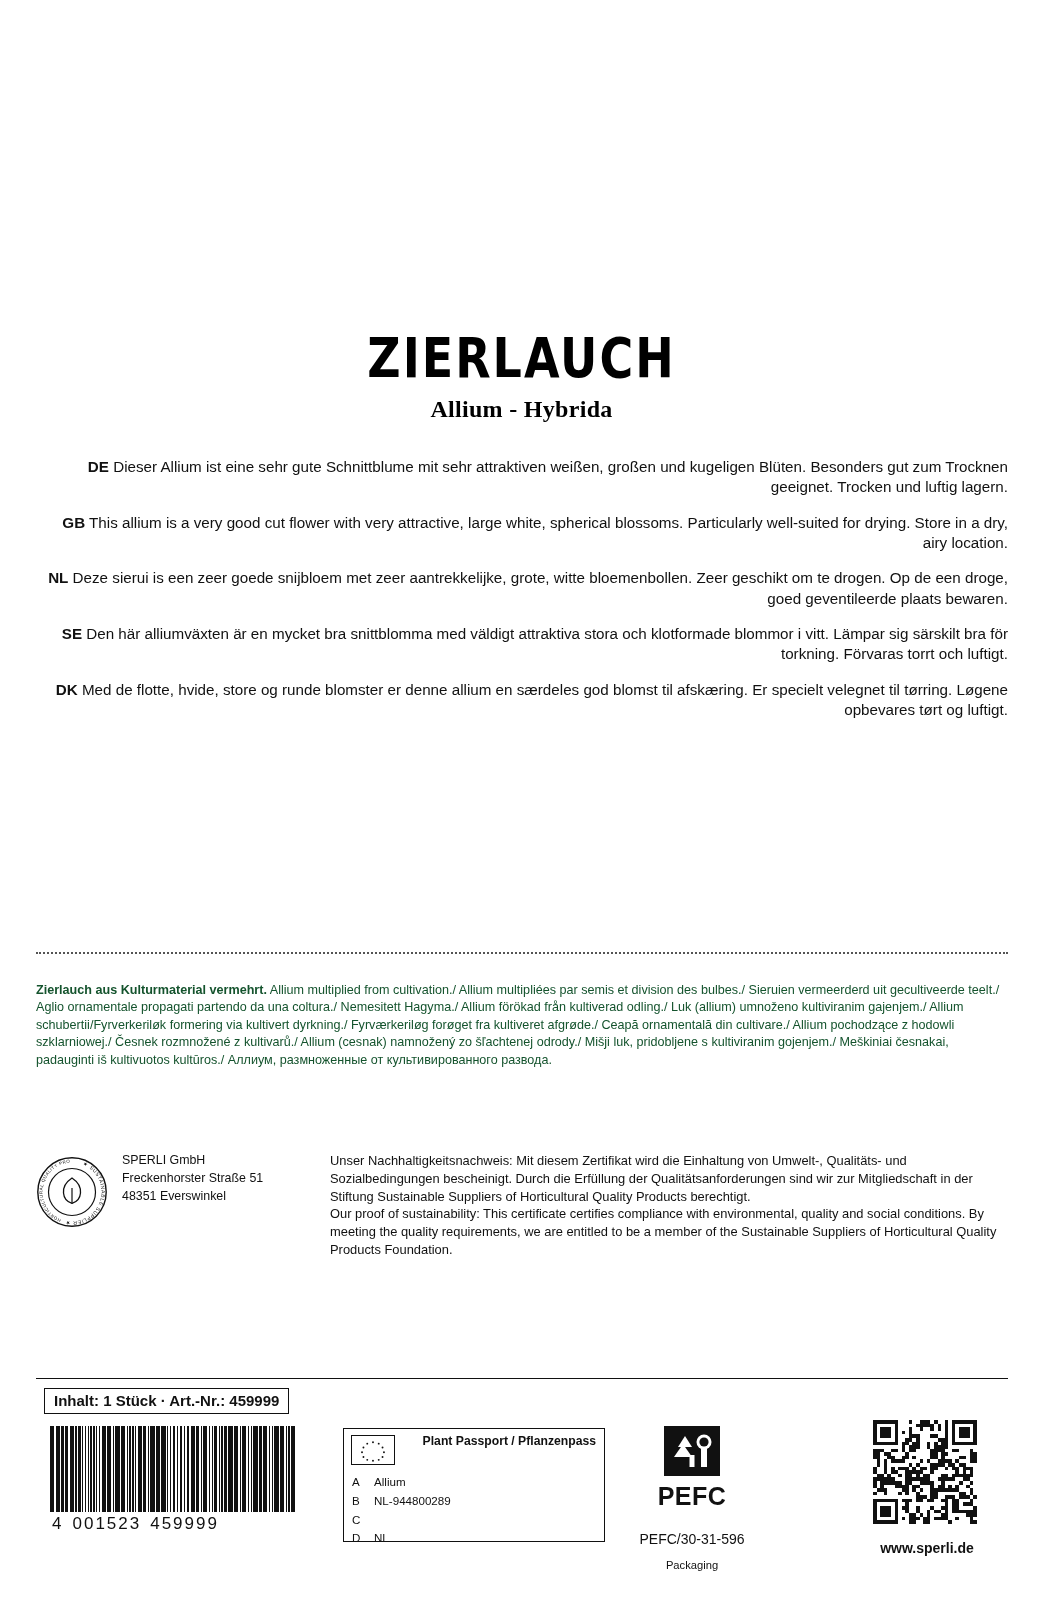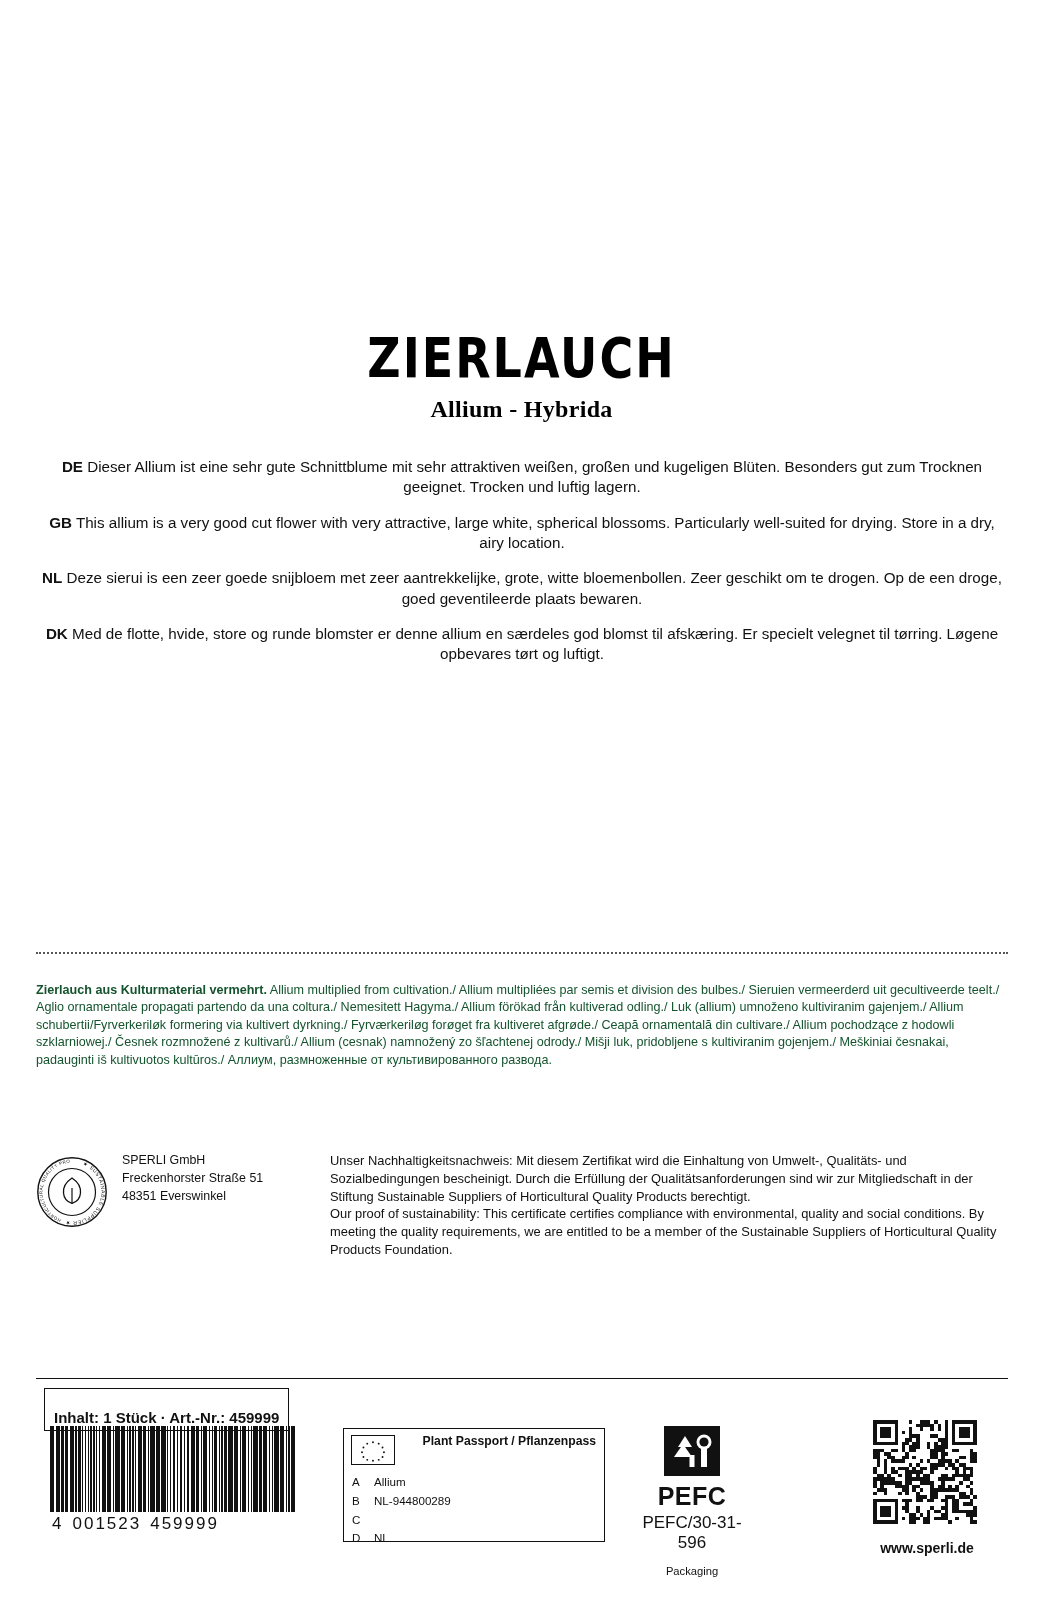--- a/index.html
+++ b/index.html
@@ -51,21 +51,21 @@
   .lang-block {
     position: absolute;
     left: 36px; top: 442px;
     width: 972px;
   }
   .lang-p {
     font-size: 15.2px;
     line-height: 1.33;
     margin-bottom: 12px;
     color: #111;
-    text-align: center;
+    text-align: right;
   }
   .lang-code {
     font-weight: 700;
   }
 
   
   .divider {
     position: absolute;
     left: 36px; top: 952px;
     width: 972px;
@@ -125,21 +125,21 @@
     position: absolute;
     left: 36px; top: 0;
     width: 972px;
     border-top: 1.5px solid #111;
   }
 
   .content-box {
     position: absolute;
     left: 44px; top: 10px;
     border: 1.6px solid #111;
-    padding: 20px 9px 4px 9px;
+    padding: 3px 9px 4px 9px;
     font-size: 15px;
     font-weight: 700;
     color: #111;
     background: #fff;
   }
 
   
   .barcode-wrap {
     position: absolute;
     left: 50px; top: 48px;
@@ -213,21 +213,21 @@
   .pefc-logo {
     width: 62px; height: 58px;
     margin: 0 auto;
   }
   .pefc-word {
     font-size: 25px; font-weight: 700; letter-spacing: 0.5px;
     margin-top: 2px;
     color: #111;
   }
   .pefc-code {
-    font-size: 17px; margin-top: 2px; color: #111;
+    font-size: 14px; margin-top: 20px; color: #111;
   }
   .pefc-pack {
     font-size: 11.2px; margin-top: 12px; color: #111;
   }
 
   
   .qr {
     position: absolute;
     left: 873px; top: 42px;
     width: 104px; height: 104px;
@@ -255,20 +255,23 @@
 
   <div class="lang-block">
     <p class="lang-p">
       <span class="lang-code">DE</span><span> Dieser Allium ist eine sehr gute Schnittblume mit sehr attraktiven weißen, großen und kugeligen Blüten. Besonders gut zum Trocknen geeignet. Trocken und luftig lagern.</span>
     </p>
     <p class="lang-p">
       <span class="lang-code">GB</span><span> This allium is a very good cut flower with very attractive, large white, spherical blossoms. Particularly well-suited for drying. Store in a dry, airy location.</span>
     </p>
     <p class="lang-p">
       <span class="lang-code">NL</span><span> Deze sierui is een zeer goede snijbloem met zeer aantrekkelijke, grote, witte bloemenbollen. Zeer geschikt om te drogen. Op de een droge, goed geventileerde plaats bewaren.</span>
+    </p>
+    <p class="lang-p">
+      <span class="lang-code">SE</span><span> Den här alliumväxten är en mycket bra snittblomma med väldigt attraktiva stora och klotformade blommor i vitt. Lämpar sig särskilt bra för torkning. Förvaras torrt och luftigt.</span>
     </p>
     <p class="lang-p">
       <span class="lang-code">DK</span><span> Med de flotte, hvide, store og runde blomster er denne allium en særdeles god blomst til afskæring. Er specielt velegnet til tørring. Løgene opbevares tørt og luftigt.</span>
     </p>
   </div>
 
   <div class="divider"></div>
 
   <div class="culture-block">
     <b>Zierlauch aus Kulturmaterial vermehrt.</b><span> Allium multiplied from cultivation./ Allium multipliées par semis et division des bulbes./ Sieruien vermeerderd uit gecultiveerde teelt./ Aglio ornamentale propagati partendo da una coltura./ Nemesitett Hagyma./ Allium förökad från kultiverad odling./ Luk (allium) umnoženo kultiviranim gajenjem./ Allium schubertii/Fyrverkeriløk formering via kultivert dyrkning./ Fyrværkeriløg forøget fra kultiveret afgrøde./ Ceapă ornamentală din cultivare./ Allium pochodzące z hodowli szklarniowej./ Česnek rozmnožené z kultivarů./ Allium (cesnak) namnožený zo šľachtenej odrody./ Mišji luk, pridobljene s kultiviranim gojenjem./ Meškiniai česnakai, padauginti iš kultivuotos kultūros./ Аллиум, размноженные от культивированного развода.</span>

